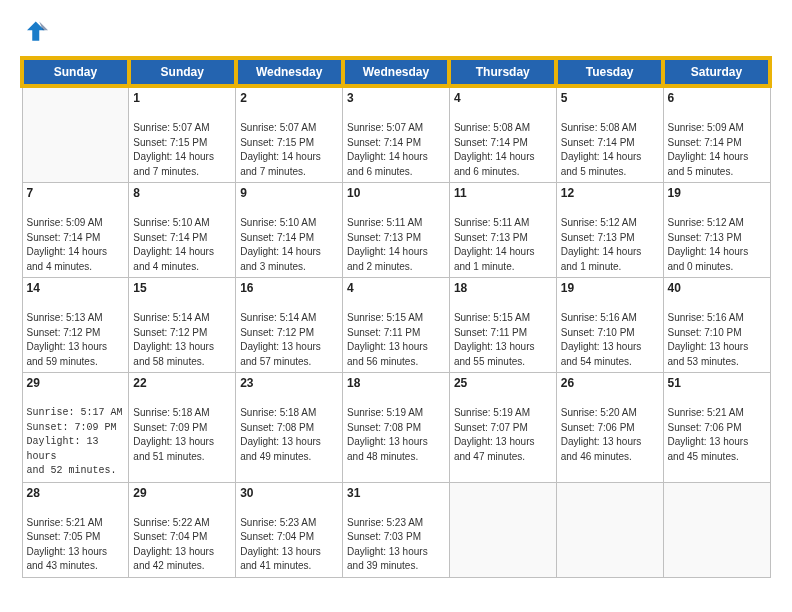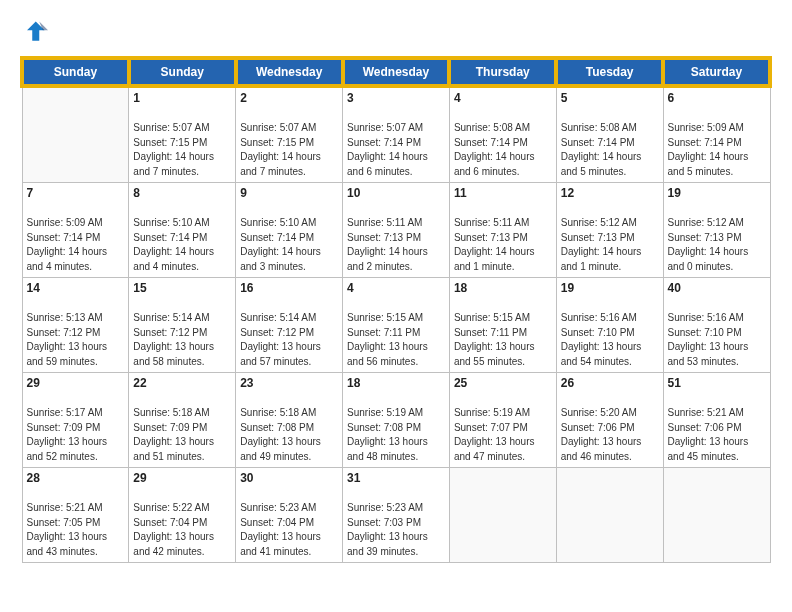--- a/index.html
+++ b/index.html
@@ -273,21 +273,21 @@
             <span class="day-number">40</span>
             <div class="day-info" style="white-space: pre-line;">Sunrise: 5:16 AM
 Sunset: 7:10 PM
 Daylight: 13 hours
 and 53 minutes.</div>
           </td>
         </tr>
         <tr>
           <td>
             <span class="day-number">29</span>
-            <div class="day-info" style="white-space: pre-line;">Sunrise: 5:17 AM
+            <div class="day-info" style="white-space: pre-line; font-family: Liberation Mono, monospace;">Sunrise: 5:17 AM
 Sunset: 7:09 PM
 Daylight: 13 hours
 and 52 minutes.</div>
           </td>
           <td>
             <span class="day-number">22</span>
             <div class="day-info" style="white-space: pre-line;">Sunrise: 5:18 AM
 Sunset: 7:09 PM
 Daylight: 13 hours
 and 51 minutes.</div>

